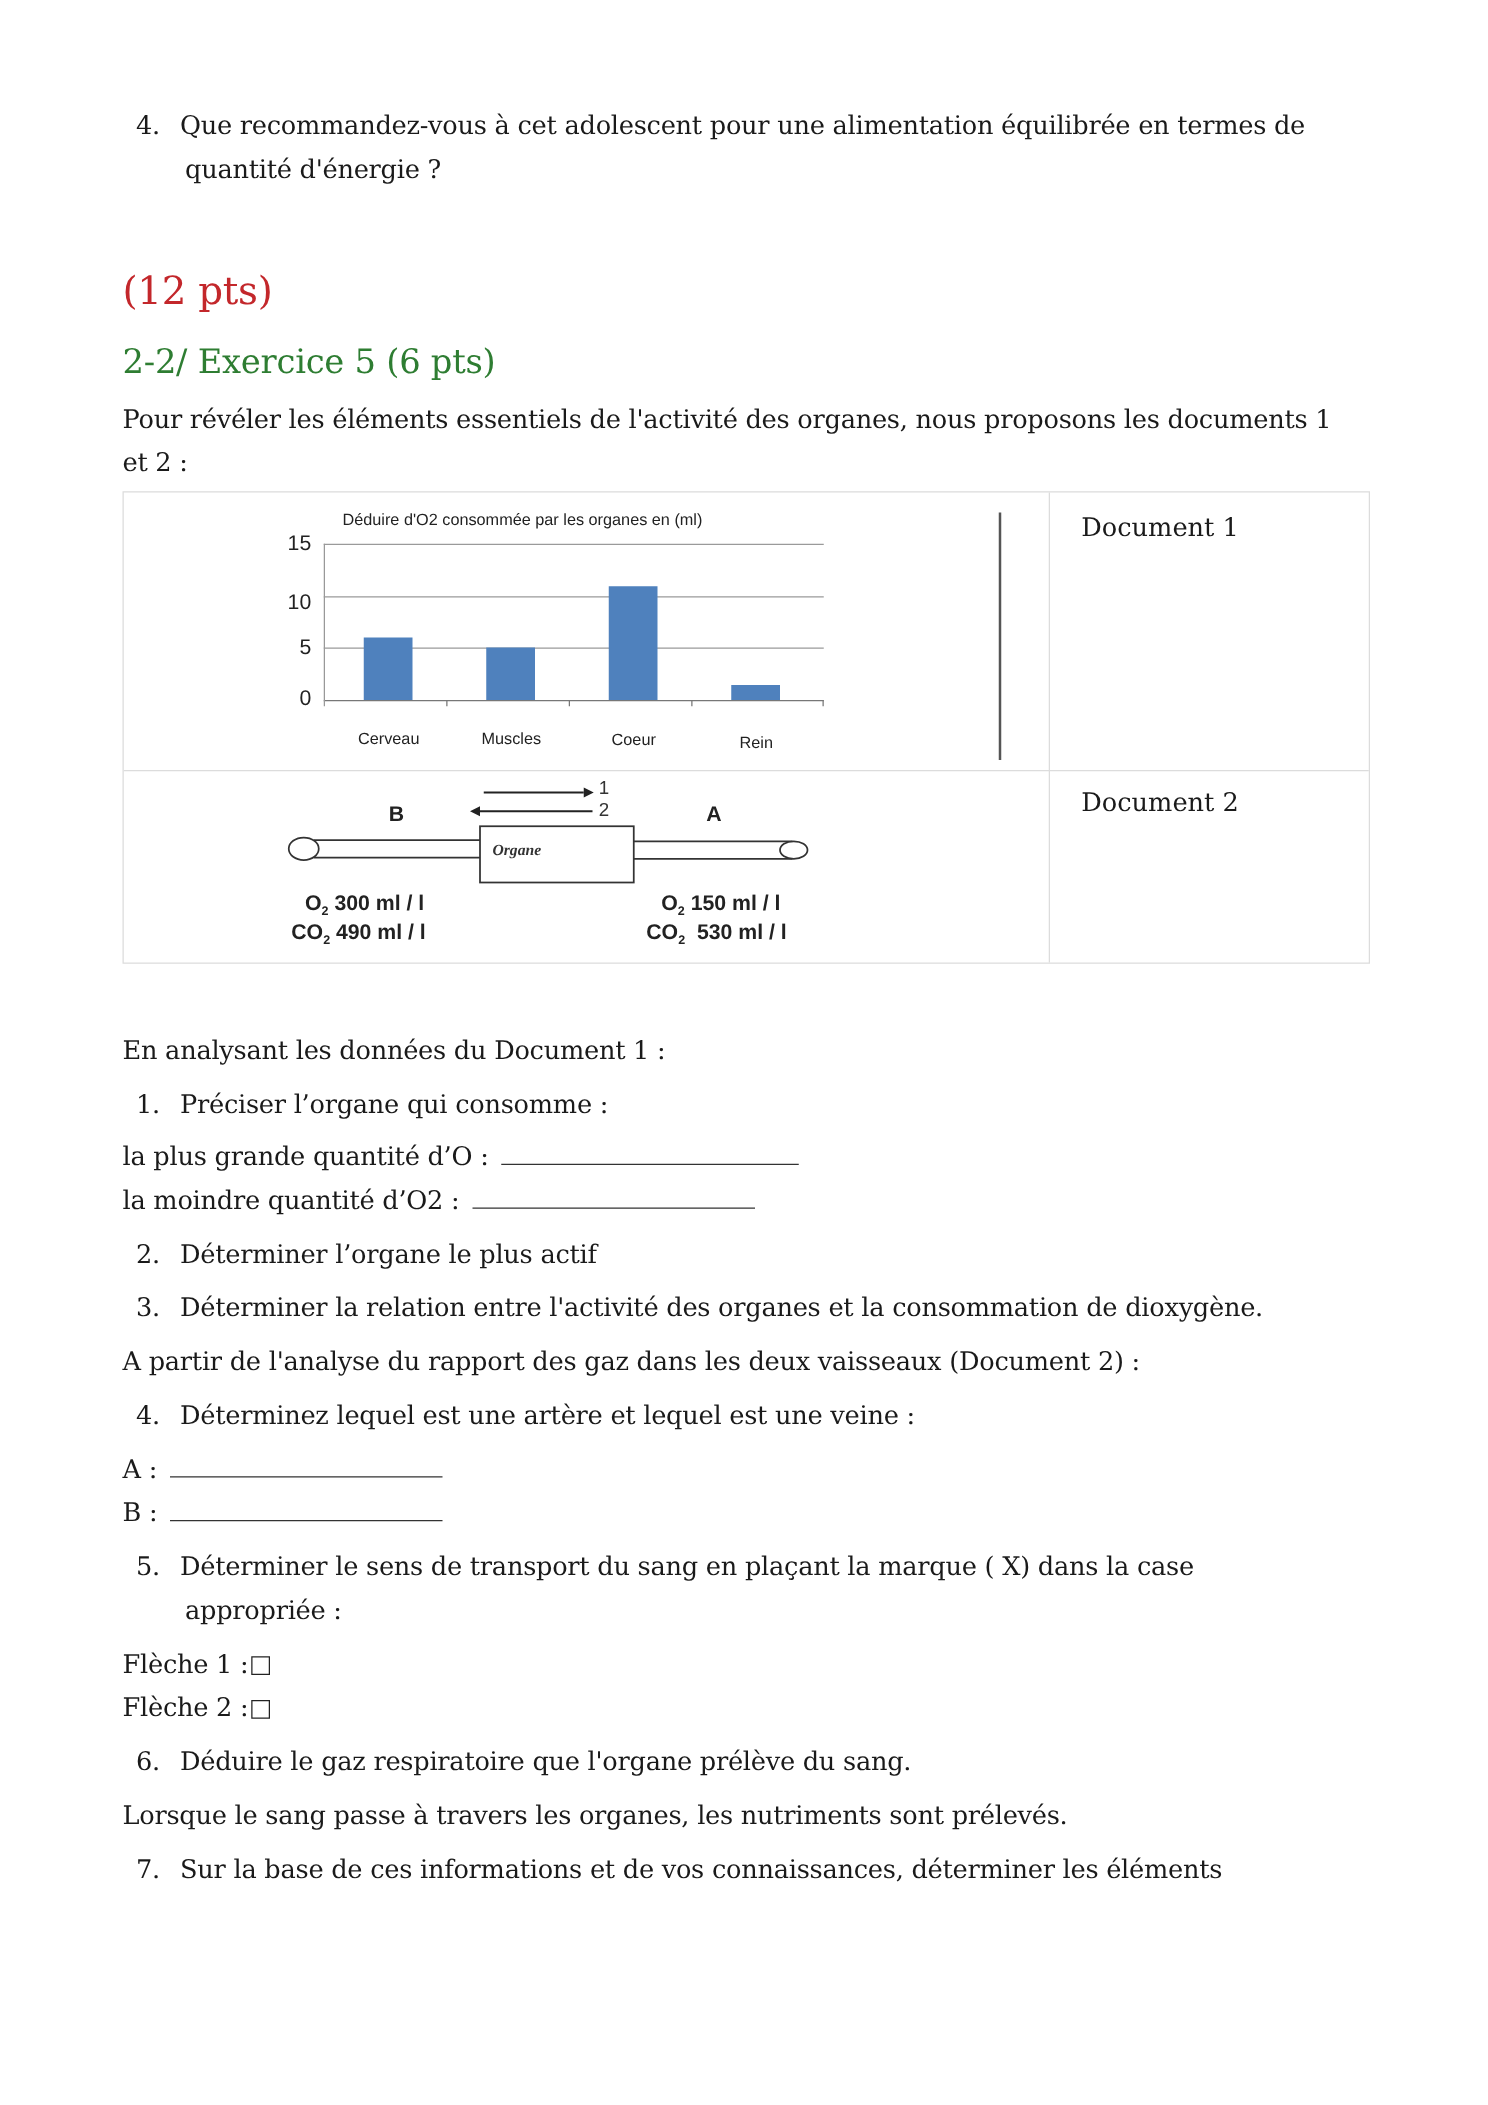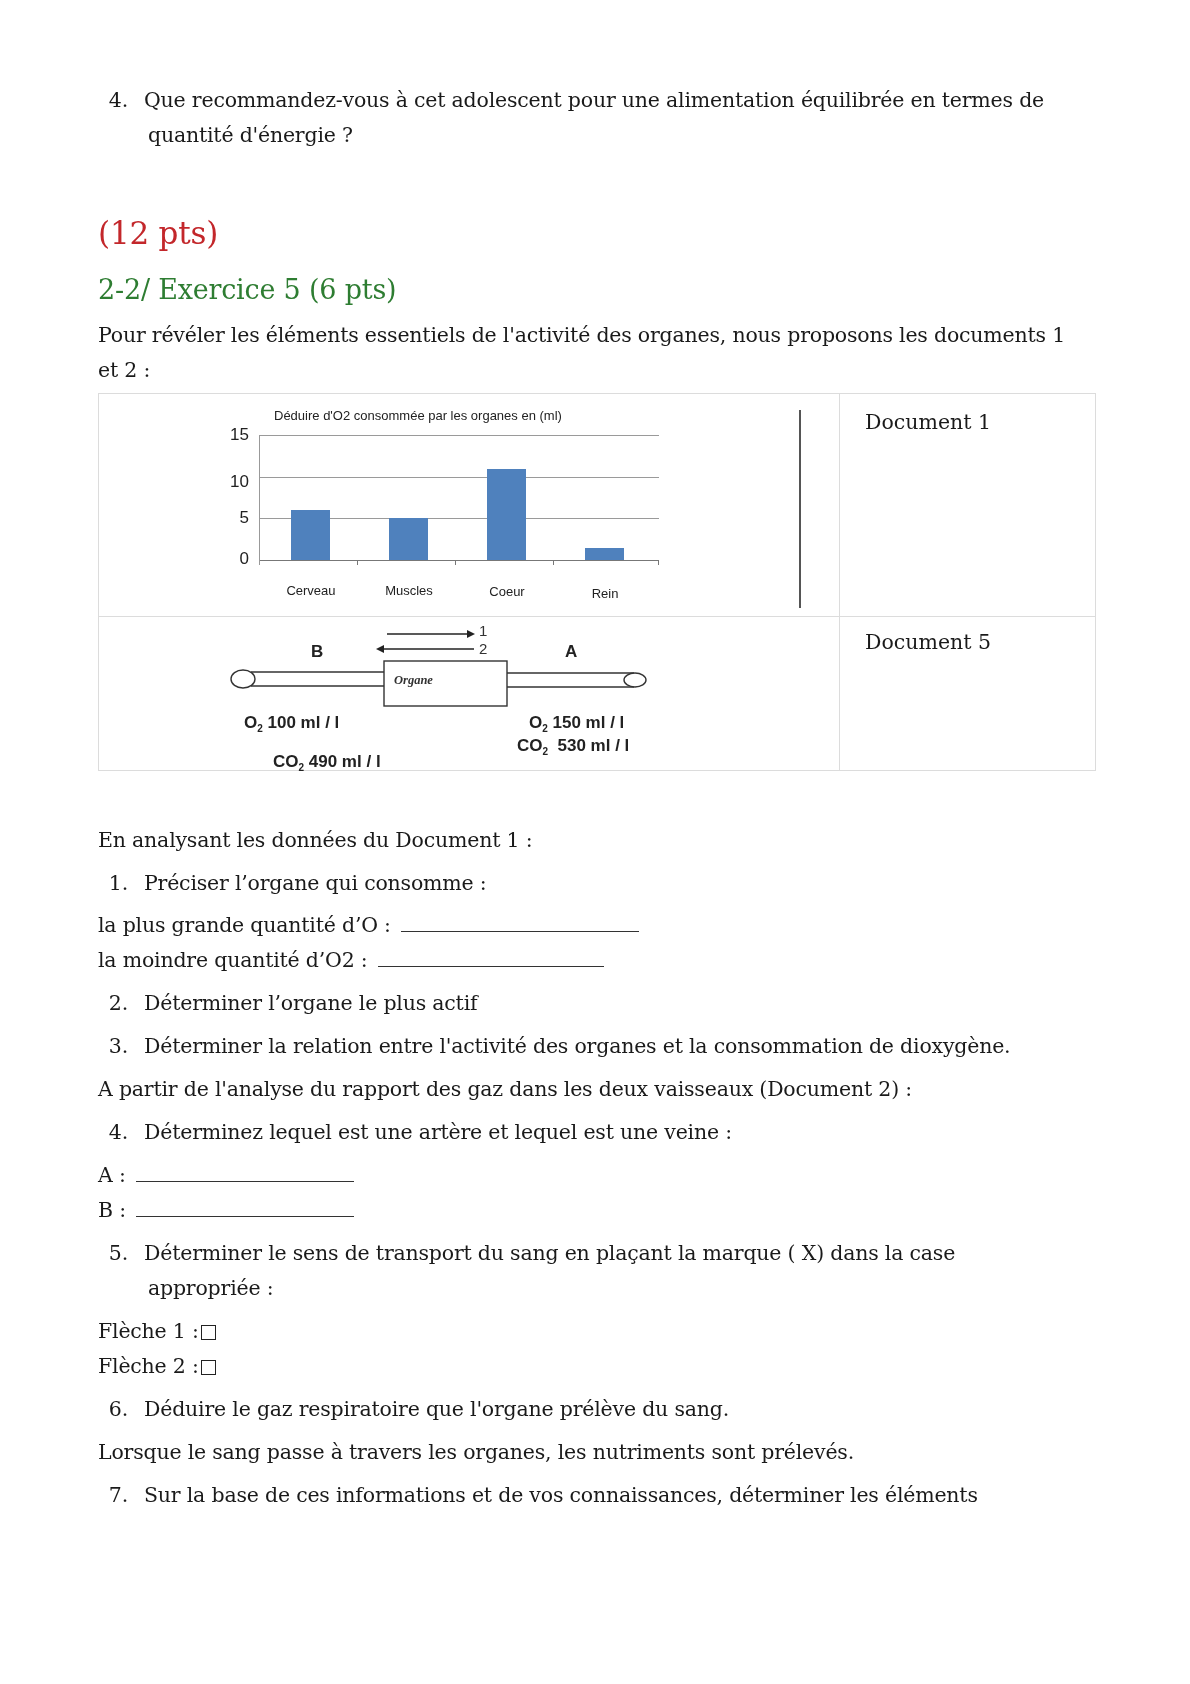--- a/index.html
+++ b/index.html
@@ -42,21 +42,21 @@
   <div class="abs h-green" style="left:98px; top:276px;">2-2/ Exercice 5 (6 pts)</div>
 
   <div class="abs txt" style="left:98px; top:325px;">Pour révéler les éléments essentiels de l'activité des organes, nous proposons les documents 1</div>
   <div class="abs txt" style="left:98px; top:360px;">et 2 :</div>
 
   <div class="doc-table">
     <div class="vline" style="left:740px; top:0; height:376px;"></div>
     <div class="hline" style="left:0; top:222px; width:996px;"></div>
 
     <div class="doc-label" style="left:766px; top:18px;">Document 1</div>
-    <div class="doc-label" style="left:766px; top:238px;">Document 5</div>
+    <div class="doc-label" style="left:766px; top:238px;">Document 2</div>
 
     <div class="abs" style="left:120px; top:6px; width:480px; height:212px;">
       <div class="abs chart-title" style="left:55px; top:8px;">Déduire d'O2 consommée par les organes en (ml)</div>
 
       <div class="abs tick" style="left:0; top:25px;">15</div>
       <div class="abs tick" style="left:0; top:52px;margin-top:20px;">10</div>
       <div class="abs tick" style="left:0; top:108px;">5</div>
       <div class="abs tick" style="left:0; top:149px;">0</div>
 
       <div class="grid" style="left:40px; top:35px; width:400px;"></div>
@@ -99,22 +99,22 @@
         <line x1="278" y1="57" x2="405" y2="57" stroke="#333" stroke-width="1.4"></line>
         <line x1="278" y1="71" x2="405" y2="71" stroke="#333" stroke-width="1.4"></line>
         <ellipse cx="406" cy="64" rx="11" ry="7" fill="#fff" stroke="#333" stroke-width="1.4"></ellipse>
       </svg>
       <div class="abs" style="left:250px; top:6px; font-family:'Liberation Sans',sans-serif; font-size:15px; color:#333;">1</div>
       <div class="abs" style="left:250px; top:24px; font-family:'Liberation Sans',sans-serif; font-size:15px; color:#333;">2</div>
       <div class="abs diag-text" style="left:82px; top:26px; font-size:17px;">B</div>
       <div class="abs diag-text" style="left:336px; top:26px; font-size:17px;">A</div>
       <div class="abs" style="left:165px; top:57px; font-family:'Liberation Serif',serif; font-style:italic; font-weight:bold; font-size:12.5px; color:#333;">Organe</div>
 
-      <div class="abs diag-text" style="left:15px; top:97px; font-size:17px;"><span>O</span><sub style="font-size:10px;">2</sub><span> 100 ml / l</span></div>
-      <div class="abs diag-text" style="left:4px; top:136px; font-size:17px;margin-left:40px;"><span>CO</span><sub style="font-size:10px;">2</sub><span> 490 ml / l</span></div>
+      <div class="abs diag-text" style="left:15px; top:97px; font-size:17px;"><span>O</span><sub style="font-size:10px;">2</sub><span> 300 ml / l</span></div>
+      <div class="abs diag-text" style="left:4px; top:120px; font-size:17px;"><span>CO</span><sub style="font-size:10px;">2</sub><span> 490 ml / l</span></div>
       <div class="abs diag-text" style="left:300px; top:97px; font-size:17px;"><span>O</span><sub style="font-size:10px;">2</sub><span> 150 ml / l</span></div>
       <div class="abs diag-text" style="left:288px; top:120px; font-size:17px; white-space:pre;"><span>CO</span><sub style="font-size:10px;">2</sub><span>  530 ml / l</span></div>
     </div>
   </div>
 
   <div class="abs txt" style="left:98px; top:830px;">En analysant les données du Document 1 :</div>
 
   <div class="abs txt" style="left:98px; top:873px;">
     <span class="num" style="width:34px;margin-left:-4px;">1.</span><span>Préciser l’organe qui consomme :</span>
   </div>

